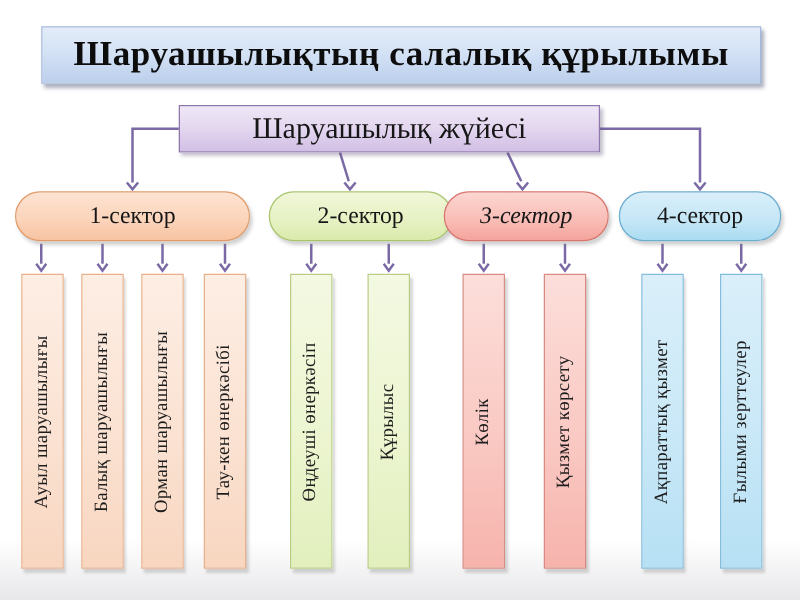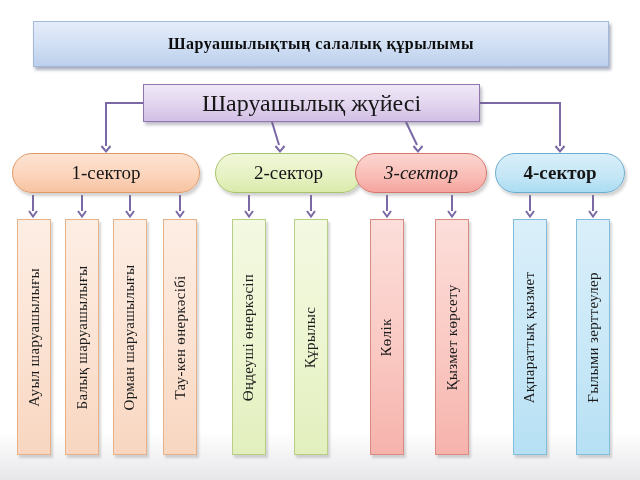--- a/index.html
+++ b/index.html
@@ -11,38 +11,38 @@
   }
   .stage{position:absolute;left:0;top:0;width:640px;height:480px;}
   svg.connectors{position:absolute;left:0;top:0;z-index:1;pointer-events:none;}
   .node{position:absolute;z-index:2;display:flex;align-items:center;justify-content:center;box-sizing:border-box;}
 
   .title-box{
     left:33px;top:21px;width:576px;height:46px;
     background:linear-gradient(180deg,#e3ecf9 0%,#d4e2f5 45%,#bccfec 100%);
     border:1px solid #a3b8da;
     box-shadow:2px 3px 3px rgba(70,80,110,0.45);
-    font-weight:bold;font-size:16px;color:#0d0d0d;letter-spacing:0.5px;
+    font-weight:bold;font-size:28px;color:#0d0d0d;letter-spacing:0.5px;
   }
   .system-box{
     left:143px;top:84px;width:337px;height:38px;
     background:linear-gradient(180deg,#efe8f6 0%,#e3d6ef 50%,#d2bfe5 100%);
     border:1.5px solid #8f76ad;
     box-shadow:2px 3px 3px rgba(100,90,120,0.4);
     font-size:24px;color:#161616;
   }
   .sector{
     top:153px;height:40px;border-radius:20px;
     font-size:19px;color:#161616;
     box-shadow:2px 3px 3px rgba(140,140,140,0.4);
   }
   .sector-1{left:12px;width:188px;background:linear-gradient(180deg,#fde3d2 0%,#fbd3b9 60%,#f7c3a2 100%);border:1.5px solid #e09a69;}
   .sector-2{left:215px;width:147px;background:linear-gradient(180deg,#f0f7d9 0%,#e6f1c2 60%,#daeaab 100%);border:1.5px solid #a9c46e;}
   .sector-3{left:355px;width:132px;background:linear-gradient(180deg,#fcd6d1 0%,#f9bcb5 60%,#f4a49d 100%);border:1.5px solid #d7746c;font-style:italic;}
-  .sector-4{left:495px;width:130px;background:linear-gradient(180deg,#d9effa 0%,#c4e6f6 60%,#aadcf2 100%);border:1.5px solid #6cacce;font-weight:bold;}
+  .sector-4{left:495px;width:130px;background:linear-gradient(180deg,#d9effa 0%,#c4e6f6 60%,#aadcf2 100%);border:1.5px solid #6cacce;}
 
   .col{
     top:219px;height:236px;width:34px;
     box-shadow:2px 3px 2px rgba(150,150,150,0.38);
   }
   .col span{
     transform:rotate(-90deg);white-space:nowrap;
     font-size:15px;color:#1c1c1c;letter-spacing:0.3px;
   }
   .col-peach{background:linear-gradient(180deg,#fdeee4 0%,#fbe2d2 55%,#f8d6c0 100%);border:1px solid #e7b18b;}

